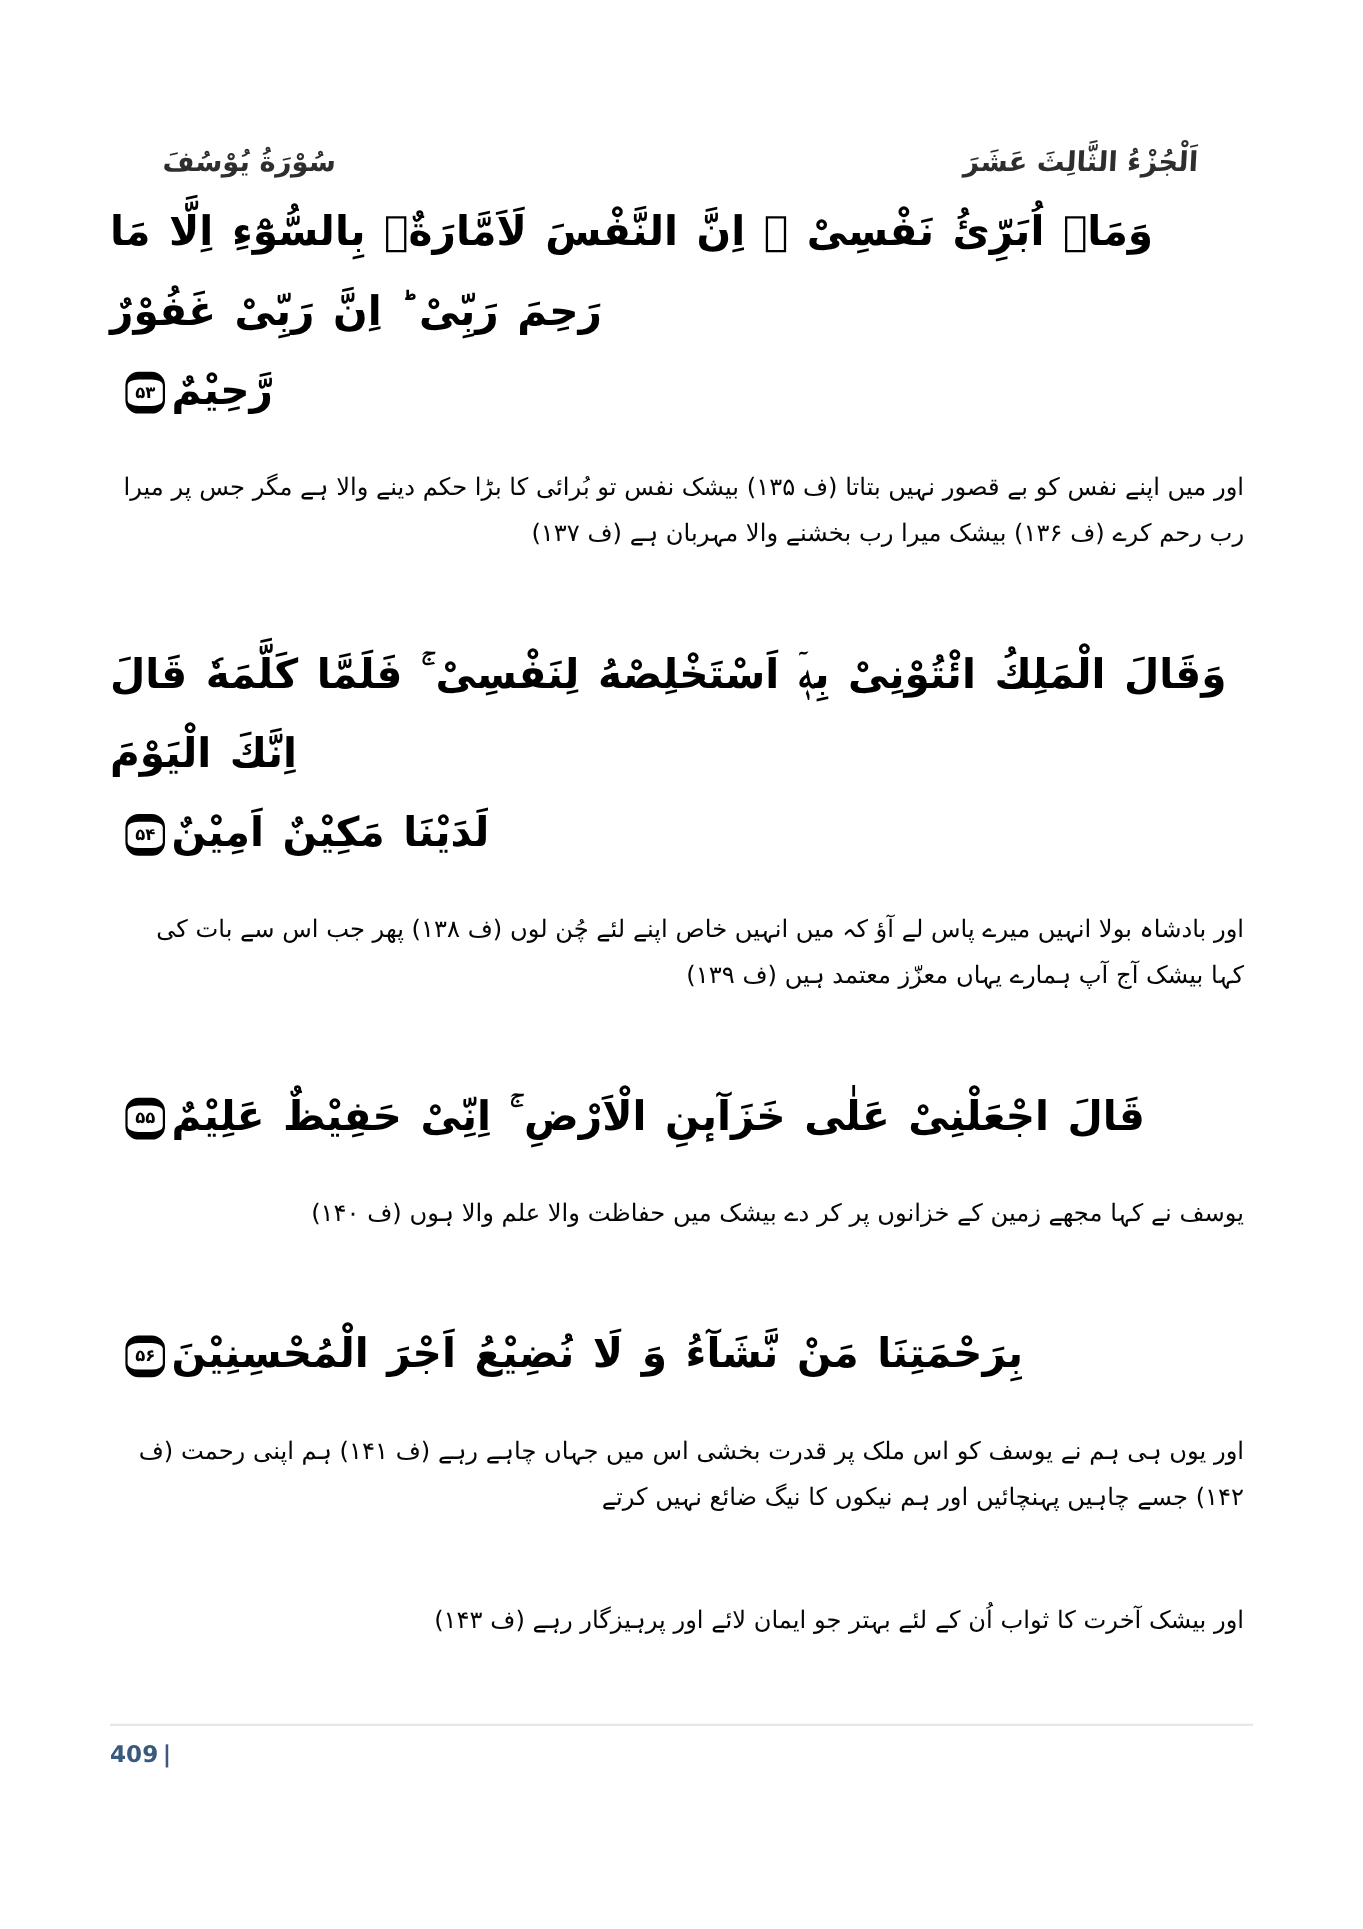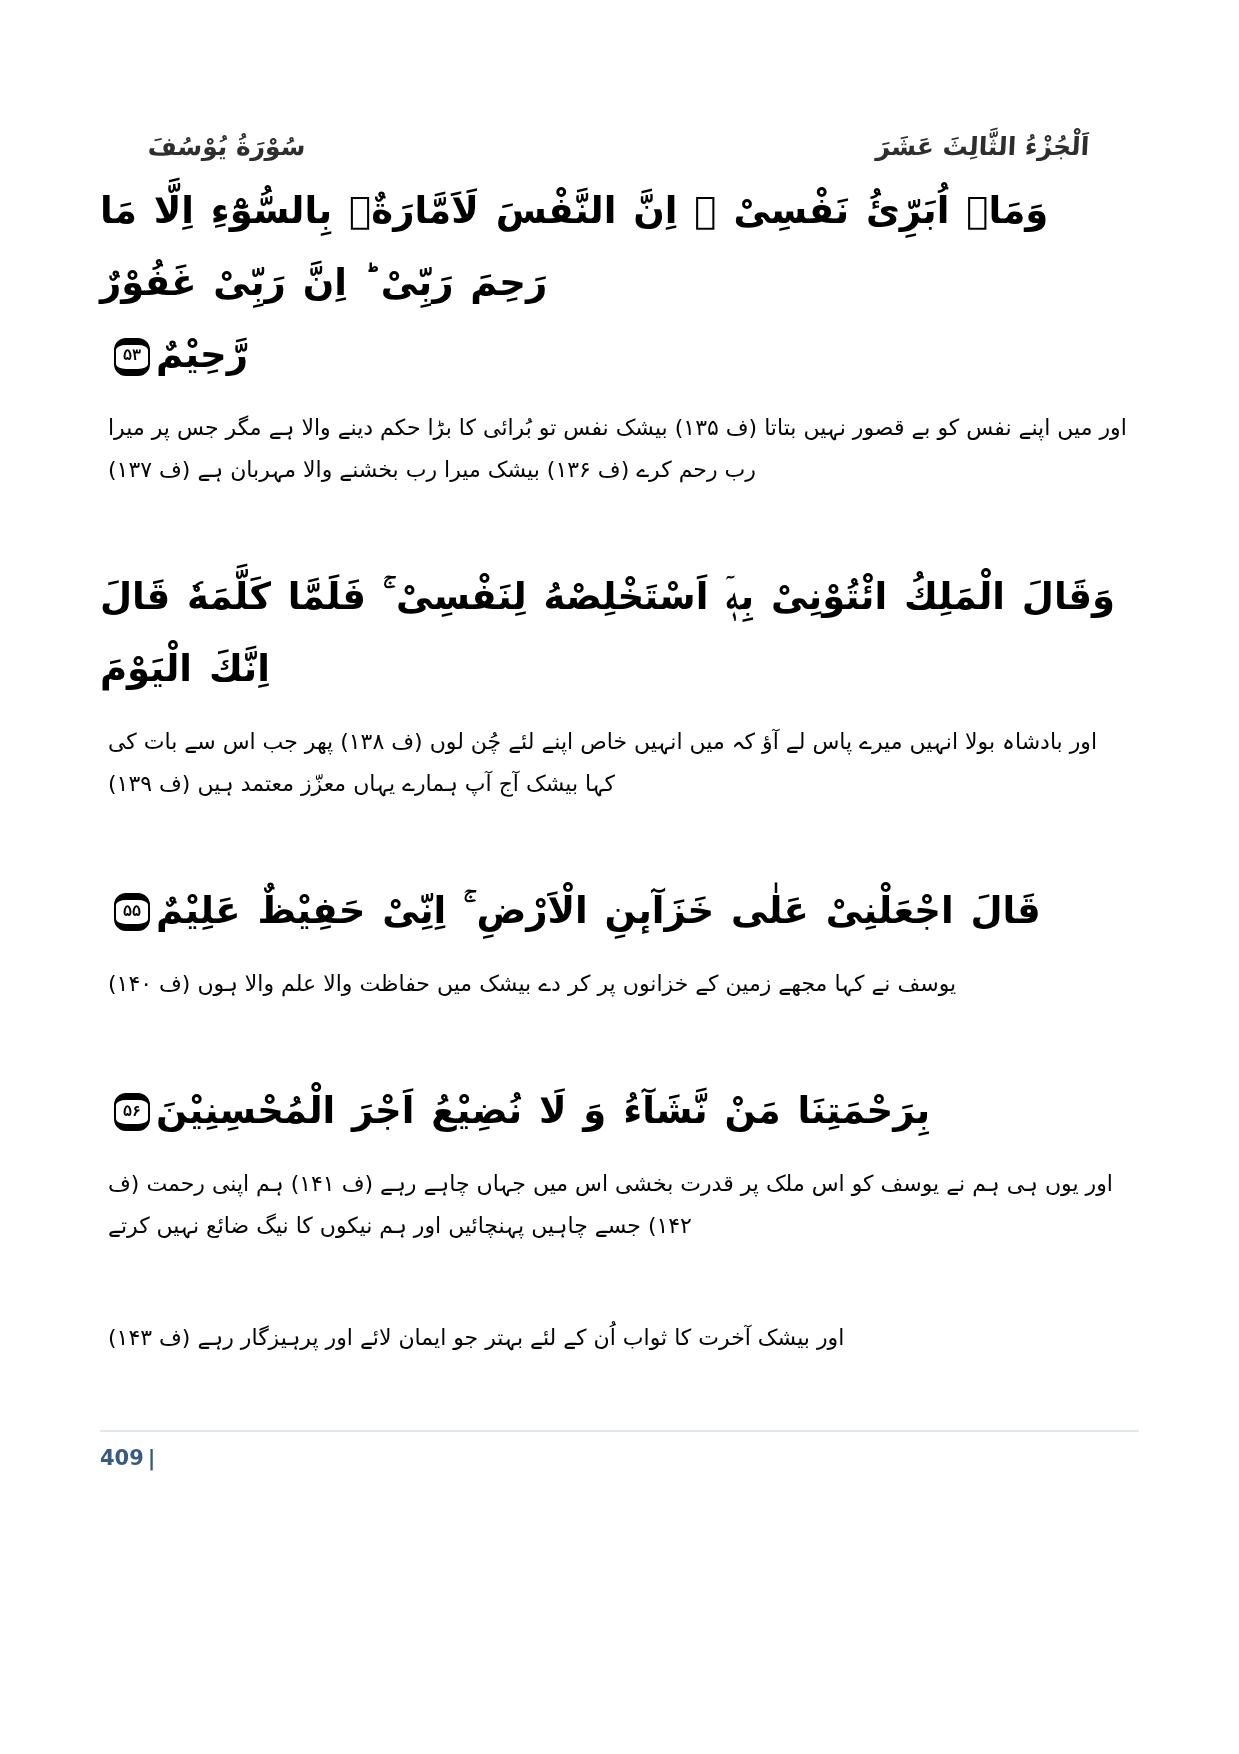--- a/index.html
+++ b/index.html
@@ -48,28 +48,27 @@
     padding: 0 4px;
     border: 2px solid #000;
     border-top-width: 7px;
     border-bottom-width: 7px;
     border-radius: 12px;
     font-size: 15px;
     font-weight: bold;
     line-height: 1;
     margin: 0 6px 0 14px;
     vertical-align: middle;
-    font-family: Liberation Mono, monospace;
   }
   .urdu-text {
     direction: rtl;
-    text-align: left;
+    text-align: right;
     font-size: 22px;
     line-height: 1.9;
-    margin-top: 16px;
+    margin-top: 32px;
     padding: 0 8px;
     color: #050505;
   }
   .page-footer { margin-top: 72px; }
   .footer-rule {
     height: 0;
     border-top: 2px solid #e3e7ea;
   }
   .page-number-row {
     direction: ltr;
@@ -94,20 +93,23 @@
   <section class="verse-block first">
     <div class="arabic-line">وَمَاۤ اُبَرِّئُ نَفْسِیْ ۚ اِنَّ النَّفْسَ لَاَمَّارَةٌۢ بِالسُّوْٓءِ اِلَّا مَا رَحِمَ رَبِّیْ ؕ اِنَّ رَبِّیْ غَفُوْرٌ</div>
     <div class="arabic-line">
       <span>رَّحِیْمٌ</span><span class="verse-marker">۵۳</span>
     </div>
     <div class="urdu-text">اور میں اپنے نفس کو بے قصور نہیں بتاتا (ف ۱۳۵) بیشک نفس تو بُرائی کا بڑا حکم دینے والا ہے مگر جس پر میرا رب رحم کرے (ف ۱۳۶) بیشک میرا رب بخشنے والا مہربان ہے (ف ۱۳۷)</div>
   </section>
 
   <section class="verse-block">
     <div class="arabic-line">وَقَالَ الْمَلِكُ ائْتُوْنِیْ بِهٖۤ اَسْتَخْلِصْهُ لِنَفْسِیْ ۚ فَلَمَّا كَلَّمَهٗ قَالَ اِنَّكَ الْیَوْمَ</div>
+    <div class="arabic-line">
+      <span>لَدَیْنَا مَكِیْنٌ اَمِیْنٌ</span><span class="verse-marker">۵۴</span>
+    </div>
     <div class="urdu-text">اور بادشاہ بولا انہیں میرے پاس لے آؤ کہ میں انہیں خاص اپنے لئے چُن لوں (ف ۱۳۸) پھر جب اس سے بات کی کہا بیشک آج آپ ہمارے یہاں معزّز معتمد ہیں (ف ۱۳۹)</div>
   </section>
 
   <section class="verse-block">
     <div class="arabic-line">
       <span>قَالَ اجْعَلْنِیْ عَلٰی خَزَآىٕنِ الْاَرْضِ ۚ اِنِّیْ حَفِیْظٌ عَلِیْمٌ</span><span class="verse-marker">۵۵</span>
     </div>
     <div class="urdu-text">یوسف نے کہا مجھے زمین کے خزانوں پر کر دے بیشک میں حفاظت والا علم والا ہوں (ف ۱۴۰)</div>
   </section>
 

